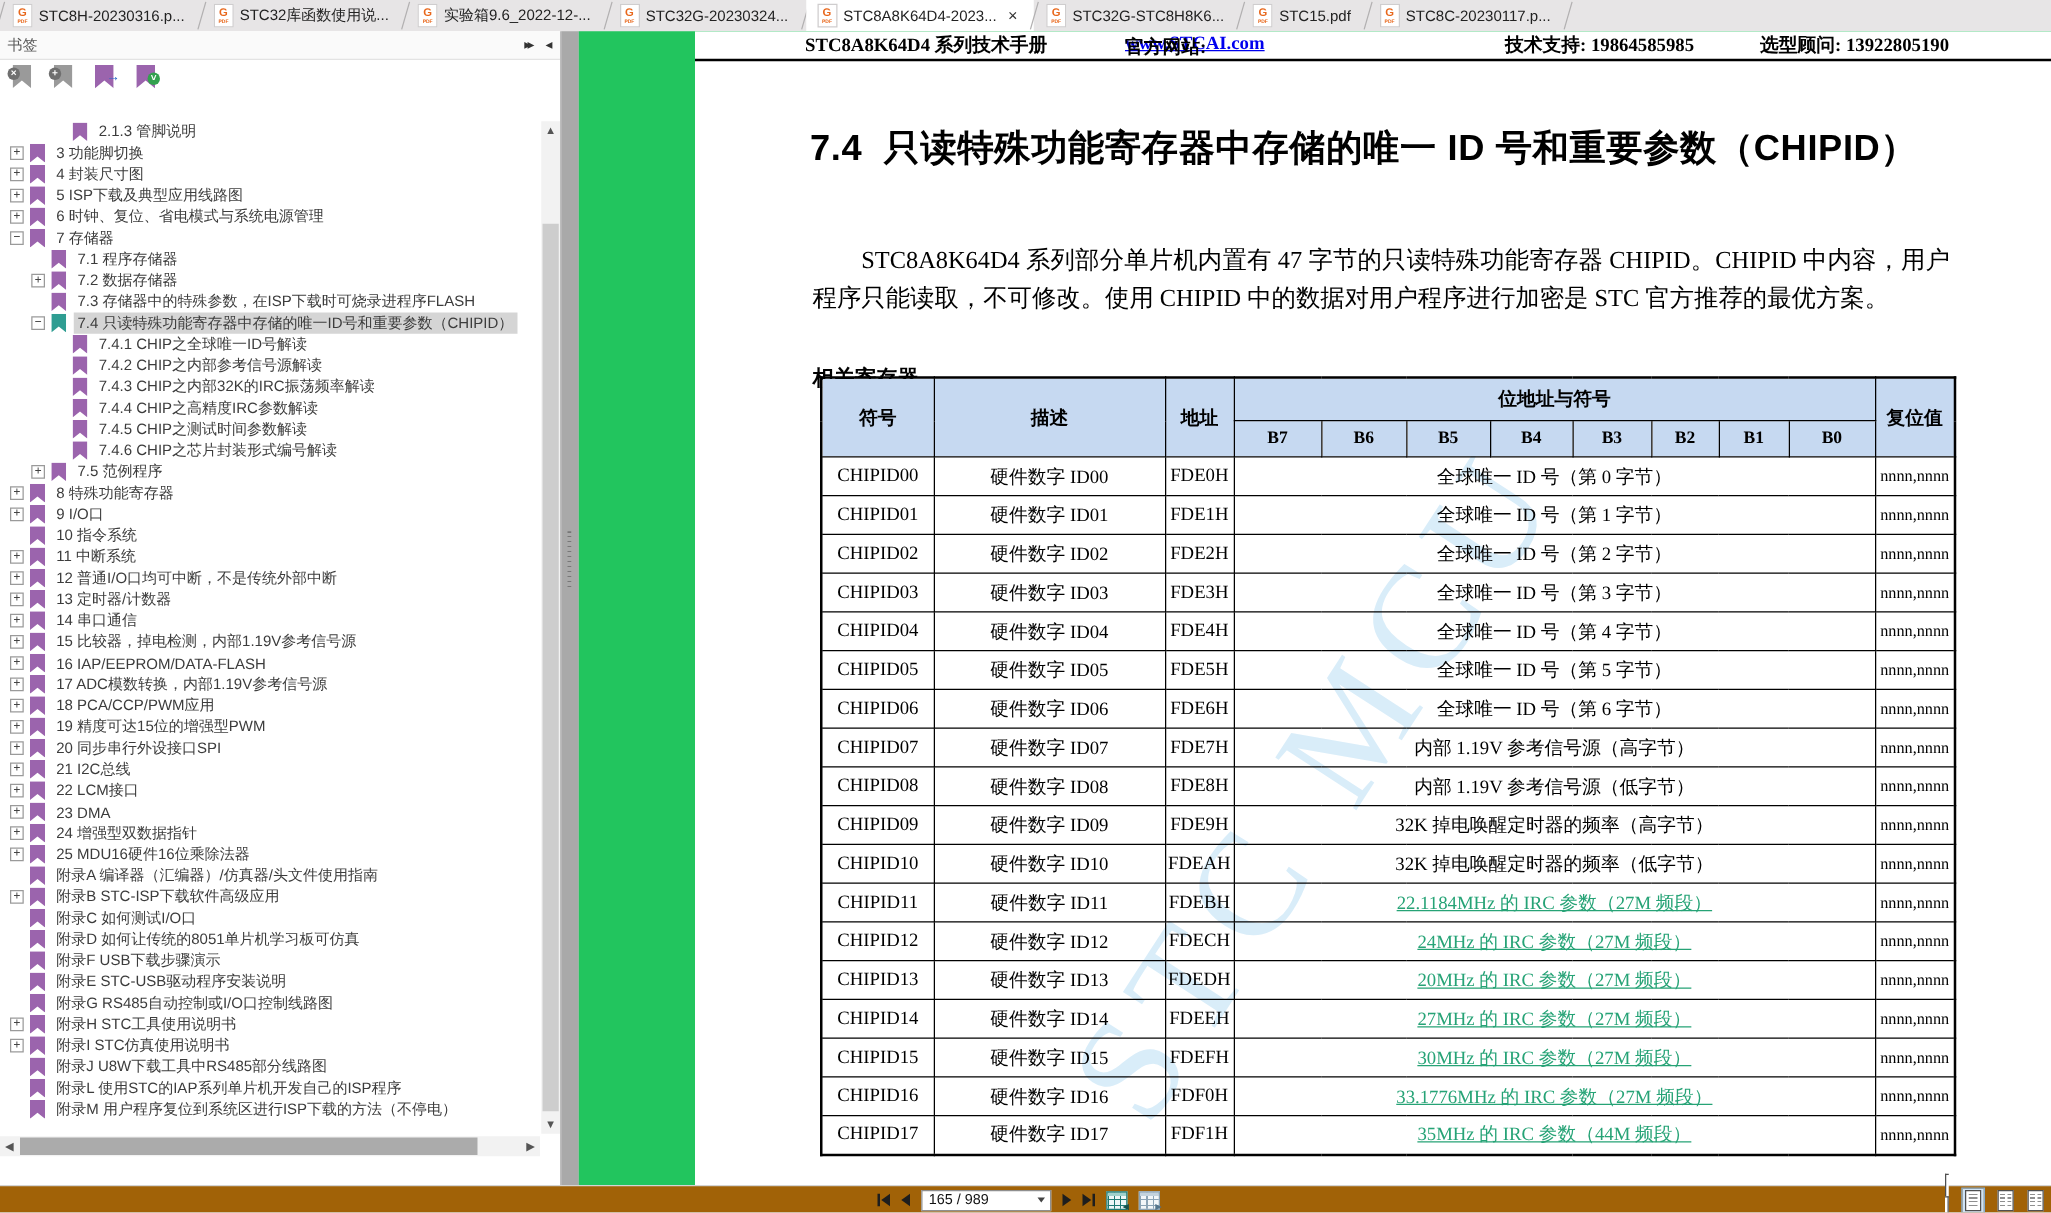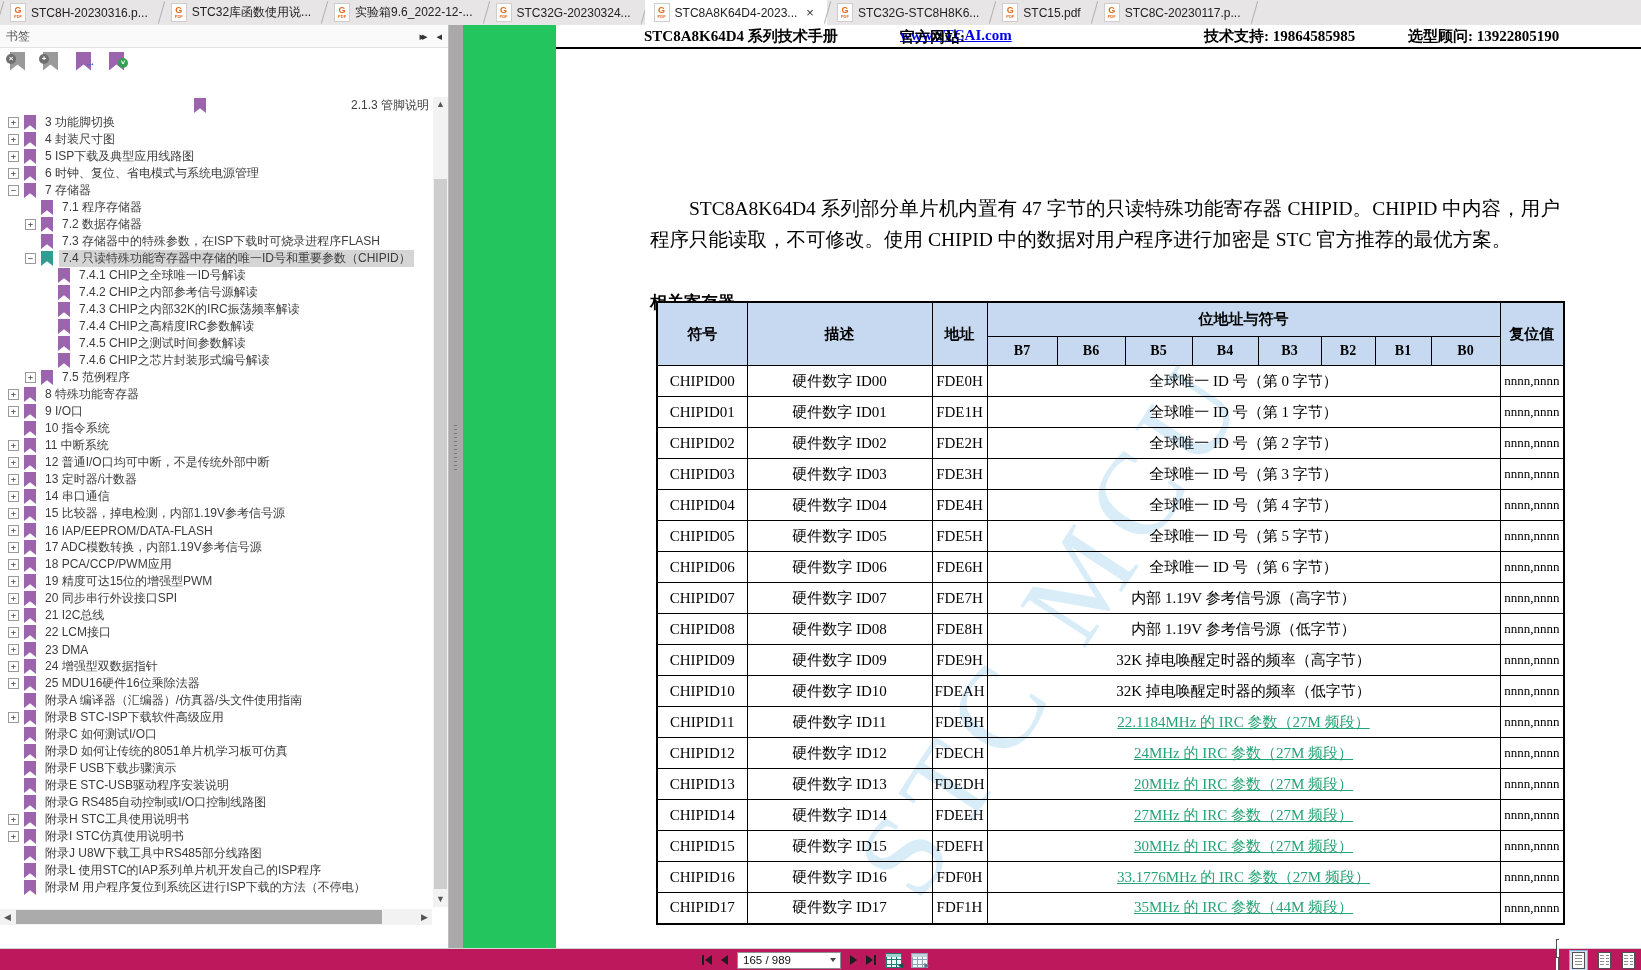--- a/index.html
+++ b/index.html
@@ -76,21 +76,21 @@
   .chipid thead th{background:#c6d9f1;font-weight:bold;font-size:15px;}
   .chipid thead tr.r1 th{height:33px;} .chipid thead tr.r2 th{height:28px;font-size:14px;}
   .chipid tbody tr{height:31px;}
   .chipid td{font-size:15px;background:transparent;}
   .chipid td.reset{font-size:13px;}
   .chipid td.bits.green{color:#26a376;text-decoration:underline;}
   .watermark{position:absolute;left:330px;top:790px;z-index:1;font-family:"Liberation Serif",serif;
              font-size:118px;color:#d9edf9;letter-spacing:14px;white-space:nowrap;
              transform:rotate(-57deg);transform-origin:left center;pointer-events:none;}
   
-  .statusbar{height:22px;background:#be185d;border-top:1px solid #d4d4d4;position:relative;text-align:right;}
+  .statusbar{height:22px;background:#a16207;border-top:1px solid #d4d4d4;position:relative;text-align:right;}
   .nav{position:absolute;left:702px;top:0;height:22px;display:flex;align-items:center;gap:9px;}
   .tri{width:0;height:0;border:5px solid transparent;display:inline-block;}
   .tri.l{border-right:7px solid #1e1e1e;border-left:none;}
   .tri.r{border-left:7px solid #1e1e1e;border-right:none;}
   .vbar{width:2px;height:10px;background:#1e1e1e;display:inline-block;}
   .navbtn{display:flex;align-items:center;gap:1px;}
   .pagebox{width:104px;height:17px;background:#fff;border:1px solid #8f8f8f;display:flex;align-items:center;
            font-size:11.5px;color:#111;padding-left:5px;box-sizing:border-box;}
   .pagebox .caret{margin-left:auto;margin-right:4px;width:0;height:0;border:3px solid transparent;border-top:4px solid #444;margin-top:3px;}
   .snap{width:17px;height:15px;box-sizing:border-box;position:relative;}
@@ -205,21 +205,21 @@
         <span class="ribbon-ic">
           <span class="rb purple"></span>
           <span class="arrow-badge">→</span>
         </span>
         <span class="ribbon-ic">
           <span class="rb purple"></span>
           <span class="badge green">˅</span>
         </span>
       </div>
       <div class="sb-tree">
-          <div class="tree-row" style="padding-left: 40px; justify-content: space-between;">
+          <div class="tree-row" style="padding-left: 40px;">
             <span class="expander hid"></span>
             <span class="ribbon"></span>
             <span class="tree-label">2.1.3 管脚说明</span>
           </div>
           <div class="tree-row" style="padding-left: 6px;">
             <span class="expander">+</span>
             <span class="ribbon"></span>
             <span class="tree-label">3 功能脚切换</span>
           </div>
           <div class="tree-row" style="padding-left: 6px;">
@@ -466,20 +466,21 @@
 
     <div class="docarea">
       <div class="page">
         <div class="page-hd">
           <span class="hd-title">STC8A8K64D4 系列技术手册</span>
           <span class="hd-site"><span>官方网站: </span><a class="site-link">www.STCAI.com</a></span>
           <span class="hd-support">技术支持: 19864585985</span>
           <span class="hd-advisor">选型顾问: 13922805190</span>
         </div>
 
+        <h1 class="sec-title">7.4  只读特殊功能寄存器中存储的唯一 ID 号和重要参数（CHIPID）</h1>
         <p class="para">STC8A8K64D4 系列部分单片机内置有 47 字节的只读特殊功能寄存器 CHIPID。CHIPID 中内容，用户程序只能读取，不可修改。使用 CHIPID 中的数据对用户程序进行加密是 STC 官方推荐的最优方案。</p>
         <div class="reg-label">相关寄存器</div>
 
         <div class="watermark">STC MCU</div>
 
         <table class="chipid">
           <colgroup>
             <col style="width:90px">
               <col style="width:185px">
               <col style="width:55px">

